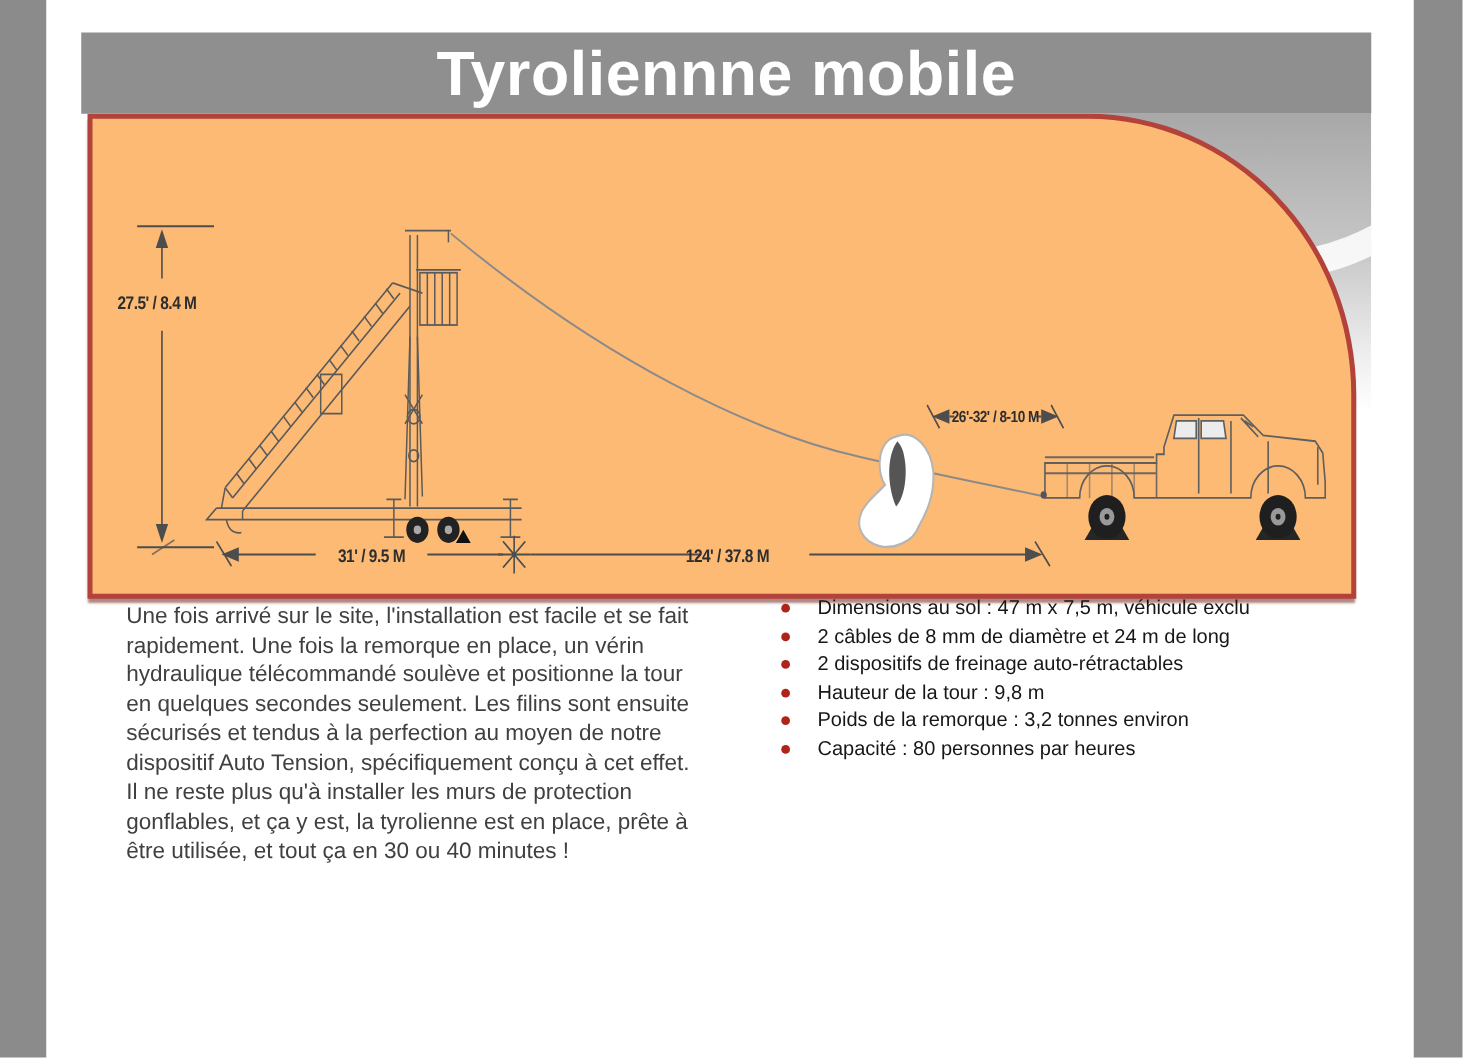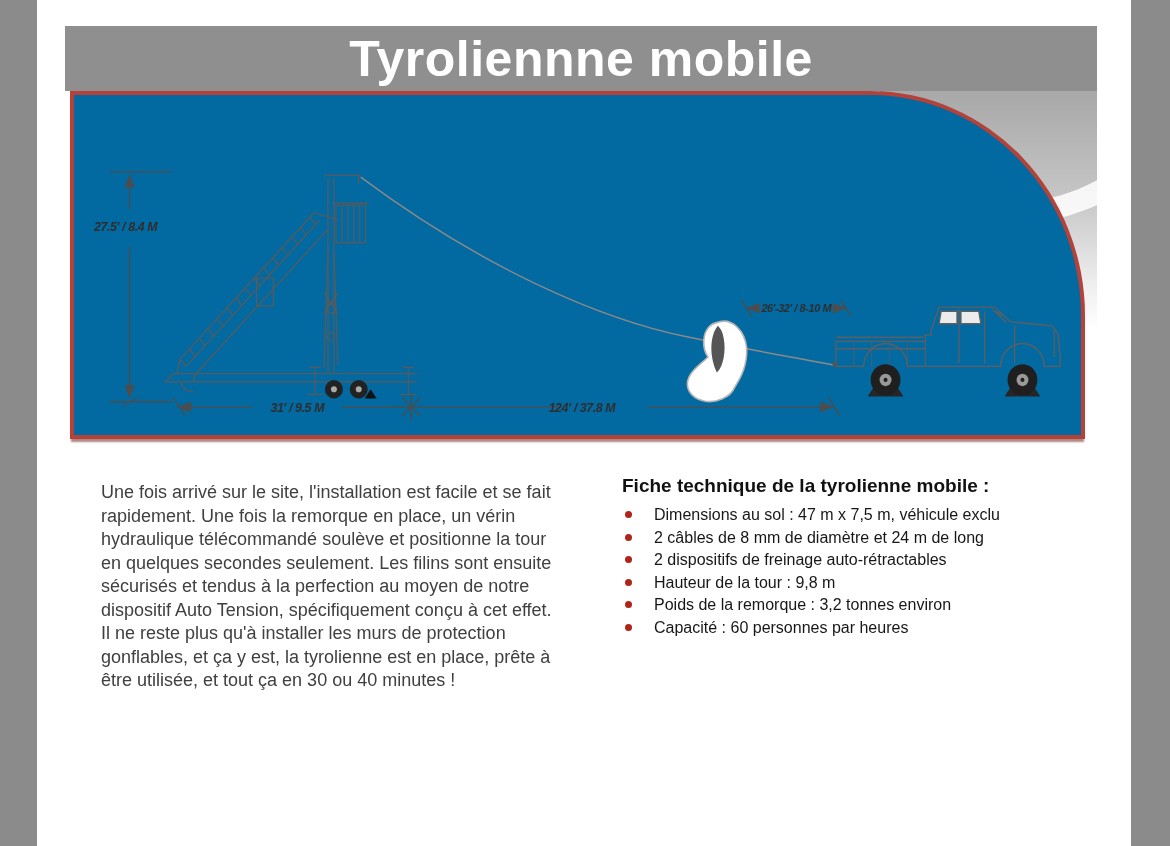--- a/index.html
+++ b/index.html
@@ -26,27 +26,26 @@
   .decor .gray {
     position:absolute; inset:0;
     background:linear-gradient(to bottom,#a8a8a8 0%,#c6c6c6 45%,#ededed 80%,#ffffff 100%);
   }
   .decor .ring {
     position:absolute; left:-85px; top:-290px; width:380px; height:380px;
     border-radius:50%; border:22px solid rgba(255,255,255,0.85); background:transparent;
   }
 
   .panel {
-    position:absolute; left:70px; top:91px; width:1015px; height:348px;
-    box-sizing:border-box; background:#0369a1;
+    position:absolute; left:70px; top:91px; width:1015px; height:388px;
+    box-sizing:border-box; background:#fdba74;
     border:4px solid var(--accent_red,#b2423a);
     border-top-right-radius:215px 225px;
     box-shadow:0 4px 2px -1px rgba(110,35,28,0.55);
     z-index:2;
-    font-style:italic;
   }
   .panel svg { position:absolute; inset:0; width:100%; height:100%; }
 
   .dim-label {
     font-family:"Liberation Sans", sans-serif;
     font-weight:bold; fill:#2e2e2e; letter-spacing:-0.4px;
   }
 
   .desc {
     position:absolute; left:101px; top:481px; width:458px; z-index:2;
@@ -177,22 +176,21 @@
       <circle cx="956" cy="274" r="2" fill="#1f1f1f"></circle>
     </g>
   </svg>
 </div>
 
 <div class="desc">
   <p style="margin:0">Une fois arrivé sur le site, l'installation est facile et se fait rapidement. Une fois la remorque en place, un vérin hydraulique télécommandé soulève et positionne la tour en quelques secondes seulement. Les filins sont ensuite sécurisés et tendus à la perfection au moyen de notre dispositif Auto Tension, spécifiquement conçu à cet effet. Il ne reste plus qu'à installer les murs de protection gonflables, et ça y est, la tyrolienne est en place, prête à être utilisée, et tout ça en 30 ou 40 minutes !</p>
 </div>
 
 <div class="spec">
-  <h2>Fiche technique de la tyrolienne mobile :</h2>
   <ul>
     <li><span class="dot"></span><span>Dimensions au sol : 47 m x 7,5 m, véhicule exclu</span></li>
     <li><span class="dot"></span><span>2 câbles de 8 mm de diamètre et 24 m de long</span></li>
     <li><span class="dot"></span><span>2 dispositifs de freinage auto-rétractables</span></li>
     <li><span class="dot"></span><span>Hauteur de la tour : 9,8 m</span></li>
     <li><span class="dot"></span><span>Poids de la remorque : 3,2 tonnes environ</span></li>
-    <li><span class="dot"></span><span>Capacité : 60 personnes par heures</span></li>
+    <li><span class="dot"></span><span>Capacité : 80 personnes par heures</span></li>
   </ul>
 </div>
 
 </body></html>

